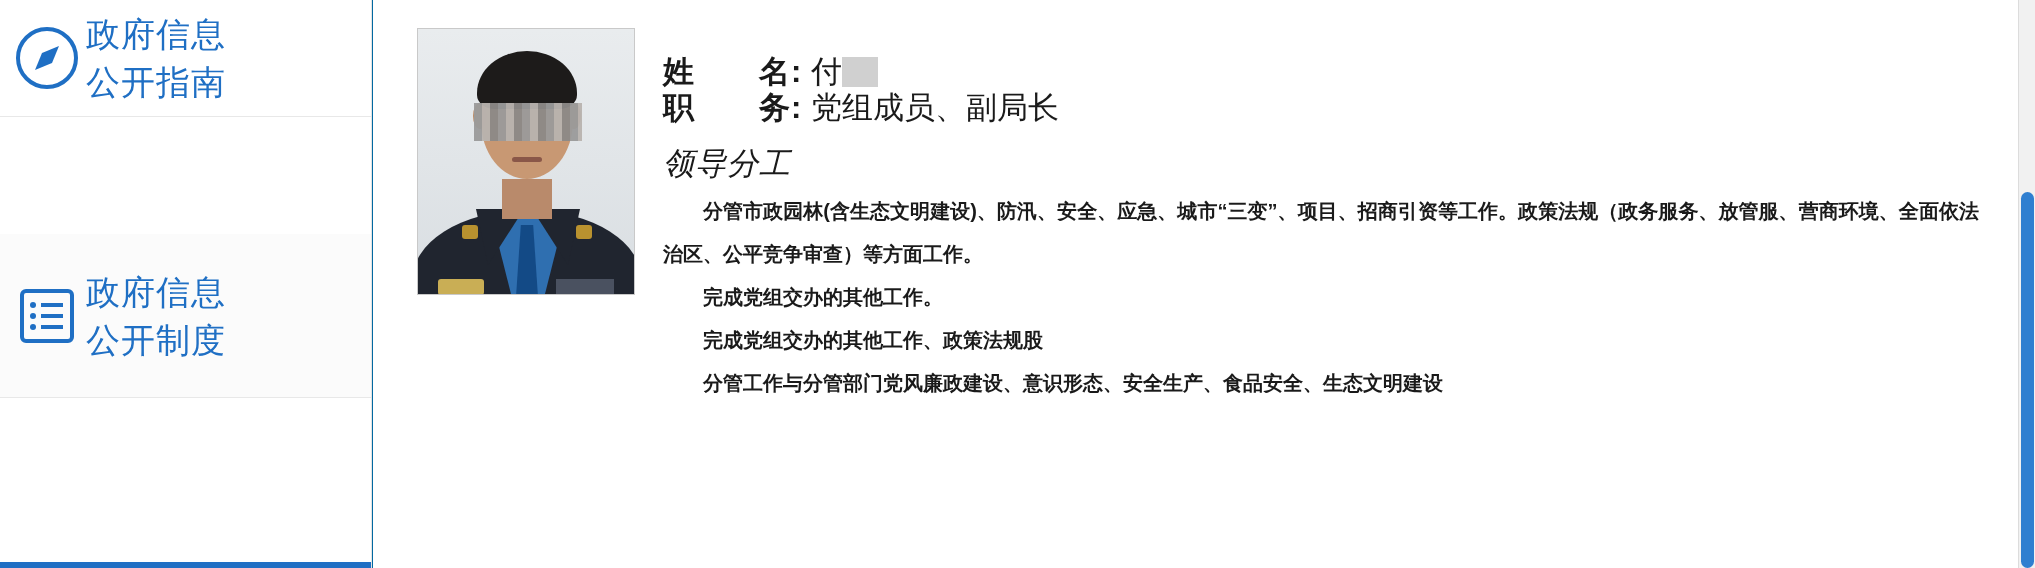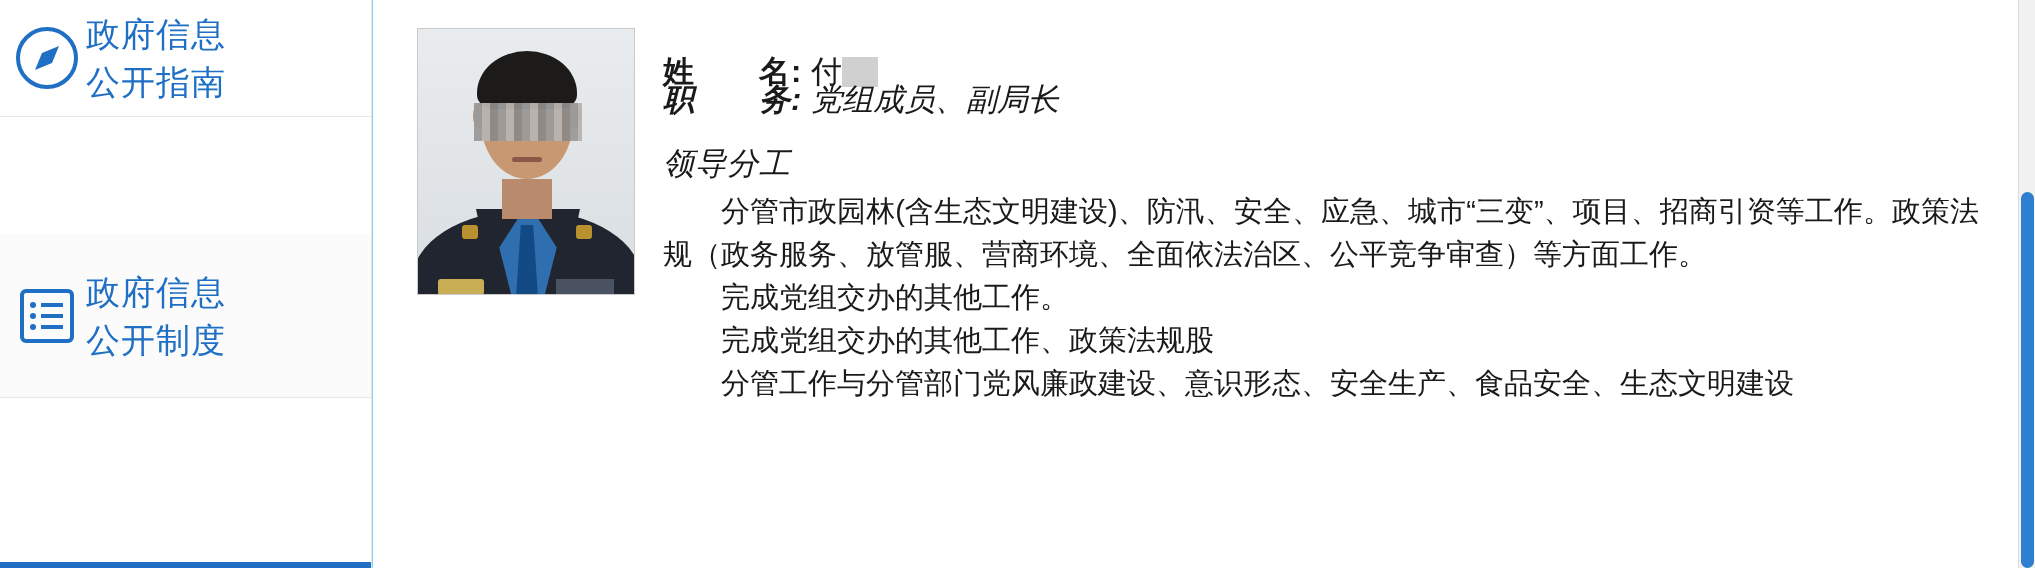--- a/index.html
+++ b/index.html
@@ -6,21 +6,21 @@
     margin: 0;
     padding: 0;
     background: #ffffff;
     font-family: "Liberation Sans", sans-serif;
   }
   #page {
     position: relative;
     width: 2035px;
     height: 568px;
     overflow: hidden;
-    background: #7dd3fc;
+    background: #0369a1;
   }
 
   
   #sidebar {
     position: absolute;
     left: 0;
     top: 0;
     width: 372px;
     height: 568px;
     background: #ffffff;
@@ -136,21 +136,21 @@
   }
 
   .field-row {
     position: absolute;
     left: 290px;
     font-size: 31px;
     color: #1a1a1a;
     white-space: nowrap;
   }
   #field-name { top: 51px; }
-  #field-title { top: 79px; font-style: italic; }
+  #field-title { top: 87px; }
   .field-label { font-weight: bold; letter-spacing: 1px; }
   .field-value { }
   .redact {
     display: inline-block;
     width: 36px;
     height: 30px;
     background: #d0d0d0;
     vertical-align: -5px;
   }
 
@@ -162,24 +162,25 @@
     color: #1a1a1a;
     letter-spacing: 1px;
     font-style: italic;
   }
 
   #body-text {
     position: absolute;
     left: 290px;
     top: 190px;
     width: 1316px;
-    font-size: 29px;
+    font-size: 20px;
     line-height: 43px;
     color: #1a1a1a;
     text-align: justify;
+    font-weight: bold;
   }
   #body-text p { margin: 0; text-indent: 2em; }
   #body-text p.clipped {
     height: 22px;
     overflow: hidden;
     color: #1a1a1a;
   }
 
   
   #scrollbar-track {

